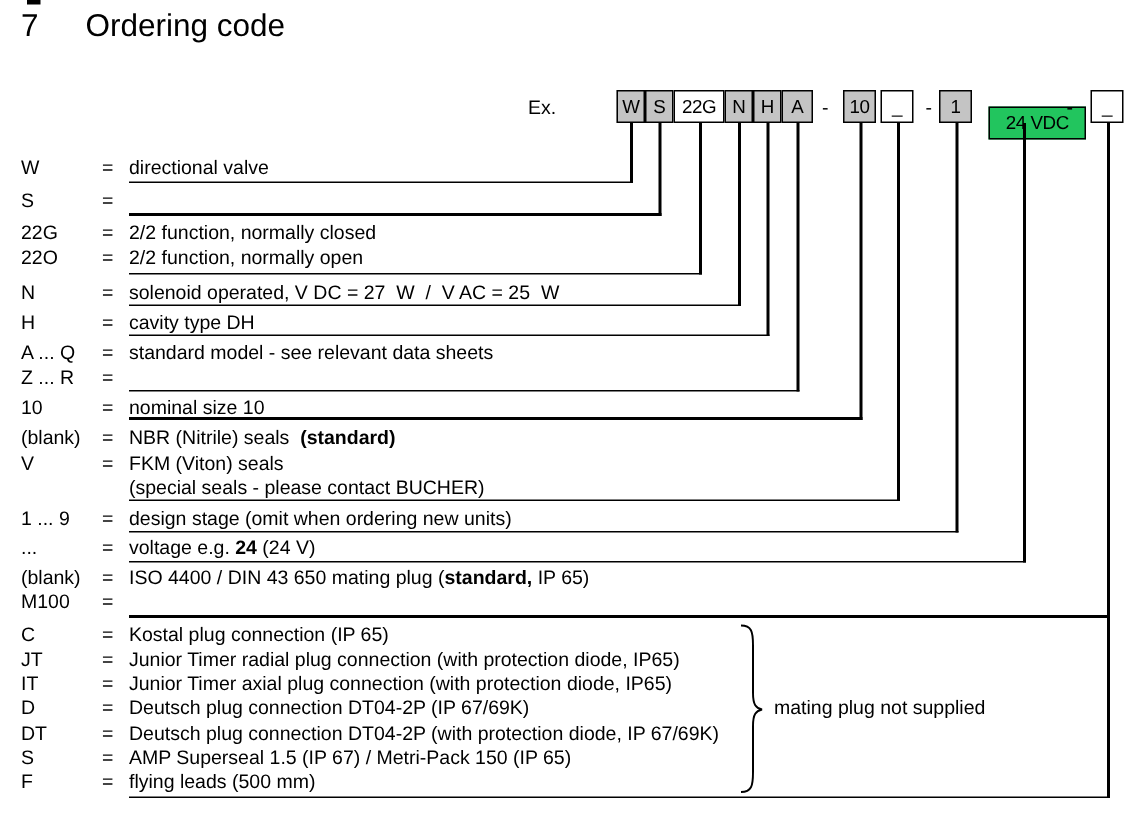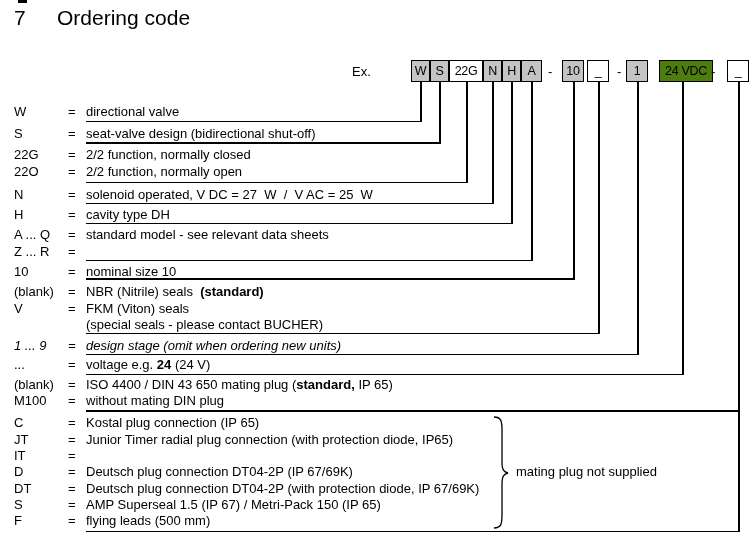--- a/index.html
+++ b/index.html
@@ -42,21 +42,21 @@
       <div class="cbox" style="left: 430px; width: 19px; background: rgb(196, 196, 196);">S</div>
       <div class="cbox" style="left: 449px; width: 34px; background: rgb(255, 255, 255);">22G</div>
       <div class="cbox" style="left: 483px; width: 19px; background: rgb(196, 196, 196);">N</div>
       <div class="cbox" style="left: 502px; width: 19px; background: rgb(196, 196, 196);">H</div>
       <div class="cbox" style="left: 521px; width: 21px; background: rgb(196, 196, 196);">A</div>
       <div class="dash-sep" style="left: 548px;">-</div>
       <div class="cbox" style="left: 562px; width: 22px; background: rgb(196, 196, 196);">10</div>
       <div class="cbox" style="left: 587px; width: 22px; background: rgb(255, 255, 255);">_</div>
       <div class="dash-sep" style="left: 617px;">-</div>
       <div class="cbox" style="left: 626px; width: 22px; background: rgb(196, 196, 196);">1</div>
-      <div class="cbox" style="left: 659px; width: 54px; background: #4d7c0f;">24 VDC</div>
+      <div class="cbox" style="left: 659px; width: 65px; background: #22c55e; margin-top: 11px;">24 VDC</div>
       <div class="dash-sep" style="left: 711px;">-</div>
       <div class="cbox" style="left: 727px; width: 22px; background: rgb(255, 255, 255);">_</div>
     </div>
   <div id="lines">
       <div class="vline" style="left: 420px; top: 82px; width: 1.5px; height: 40px;"></div>
       <div class="hline" style="left: 86px; top: 120.5px; width: 335.5px; height: 1.5px;"></div>
       <div class="vline" style="left: 439px; top: 82px; width: 1.5px; height: 61.5px;"></div>
       <div class="hline" style="left: 86px; top: 142px; width: 354.5px; height: 1.5px;"></div>
       <div class="vline" style="left: 466px; top: 82px; width: 1.5px; height: 101px;"></div>
       <div class="hline" style="left: 86px; top: 181.5px; width: 381.5px; height: 1.5px;"></div>
@@ -73,38 +73,38 @@
       <div class="vline" style="left: 637px; top: 82px; width: 1.5px; height: 273px;"></div>
       <div class="hline" style="left: 86px; top: 353.5px; width: 552.5px; height: 1.5px;"></div>
       <div class="vline" style="left: 682px; top: 82px; width: 1.5px; height: 293px;"></div>
       <div class="hline" style="left: 86px; top: 373.5px; width: 597.5px; height: 1.5px;"></div>
       <div class="vline" style="left: 738px; top: 82px; width: 1.5px; height: 450px;"></div>
       <div class="hline" style="left: 86px; top: 410px; width: 653.5px; height: 1.5px;"></div>
       <div class="hline" style="left: 86px; top: 530.5px; width: 653.5px; height: 1.5px;"></div>
     </div>
   <div id="rows">
       <div class="row" style="top: 104px;"><span class="code">W</span><span class="eq">=</span><span class="desc"><span>directional valve</span></span></div>
-      <div class="row" style="top: 126px;"><span class="code">S</span><span class="eq">=</span><span class="desc"><span>seat-valve design (bidirectional shut-off)</span></span></div>
+      <div class="row" style="top: 126px;"><span class="code">S</span><span class="eq">=</span></div>
       <div class="row" style="top: 147px;"><span class="code">22G</span><span class="eq">=</span><span class="desc"><span>2/2 function, normally closed</span></span></div>
       <div class="row" style="top: 164px;"><span class="code">22O</span><span class="eq">=</span><span class="desc"><span>2/2 function, normally open</span></span></div>
       <div class="row" style="top: 187px;"><span class="code">N</span><span class="eq">=</span><span class="desc"><span>solenoid operated, V DC = 27  W  /  V AC = 25  W</span></span></div>
       <div class="row" style="top: 207px;"><span class="code">H</span><span class="eq">=</span><span class="desc"><span>cavity type DH</span></span></div>
       <div class="row" style="top: 227px;"><span class="code">A ... Q</span><span class="eq">=</span><span class="desc"><span>standard model - see relevant data sheets</span></span></div>
       <div class="row" style="top: 244px;"><span class="code">Z ... R</span><span class="eq">=</span></div>
       <div class="row" style="top: 264px;"><span class="code">10</span><span class="eq">=</span><span class="desc"><span>nominal size 10</span></span></div>
       <div class="row" style="top: 284px;"><span class="code">(blank)</span><span class="eq">=</span><span class="desc"><span>NBR (Nitrile) seals  </span><b>(standard)</b></span></div>
       <div class="row" style="top: 301px;"><span class="code">V</span><span class="eq">=</span><span class="desc"><span>FKM (Viton) seals</span></span></div>
       <div class="row" style="top: 317px;"><span class="desc"><span>(special seals - please contact BUCHER)</span></span></div>
-      <div class="row" style="top: 338px; font-style: italic;"><span class="code">1 ... 9</span><span class="eq">=</span><span class="desc"><span>design stage (omit when ordering new units)</span></span></div>
+      <div class="row" style="top: 338px;"><span class="code">1 ... 9</span><span class="eq">=</span><span class="desc"><span>design stage (omit when ordering new units)</span></span></div>
       <div class="row" style="top: 357px;"><span class="code">...</span><span class="eq">=</span><span class="desc"><span>voltage e.g. </span><b>24</b><span> (24 V)</span></span></div>
       <div class="row" style="top: 377px;"><span class="code">(blank)</span><span class="eq">=</span><span class="desc"><span>ISO 4400 / DIN 43 650 mating plug (</span><b>standard,</b><span> IP 65)</span></span></div>
-      <div class="row" style="top: 393px;"><span class="code">M100</span><span class="eq">=</span><span class="desc"><span>without mating DIN plug</span></span></div>
+      <div class="row" style="top: 393px;"><span class="code">M100</span><span class="eq">=</span></div>
       <div class="row" style="top: 415px;"><span class="code">C</span><span class="eq">=</span><span class="desc"><span>Kostal plug connection (IP 65)</span></span></div>
       <div class="row" style="top: 432px;"><span class="code">JT</span><span class="eq">=</span><span class="desc"><span>Junior Timer radial plug connection (with protection diode, IP65)</span></span></div>
-      <div class="row" style="top: 448px;"><span class="code">IT</span><span class="eq">=</span></div>
+      <div class="row" style="top: 448px;"><span class="code">IT</span><span class="eq">=</span><span class="desc"><span>Junior Timer axial plug connection (with protection diode, IP65)</span></span></div>
       <div class="row" style="top: 464px;"><span class="code">D</span><span class="eq">=</span><span class="desc"><span>Deutsch plug connection DT04-2P (IP 67/69K)</span></span></div>
       <div class="row" style="top: 481px;"><span class="code">DT</span><span class="eq">=</span><span class="desc"><span>Deutsch plug connection DT04-2P (with protection diode, IP 67/69K)</span></span></div>
       <div class="row" style="top: 497px;"><span class="code">S</span><span class="eq">=</span><span class="desc"><span>AMP Superseal 1.5 (IP 67) / Metri-Pack 150 (IP 65)</span></span></div>
       <div class="row" style="top: 513px;"><span class="code">F</span><span class="eq">=</span><span class="desc"><span>flying leads (500 mm)</span></span></div>
     </div>
 
   <svg class="brace" width="18" height="113" viewBox="0 0 18 113">
     <path d="M 2 1 C 9 1 10 5 10 14 L 10 46 C 10 54 12 56 16 57 C 12 58 10 60 10 68 L 10 99 C 10 108 9 112 2 112" fill="none" stroke="#000" stroke-width="1.3"></path>
   </svg>
   <span class="brace-note">mating plug not supplied</span>

